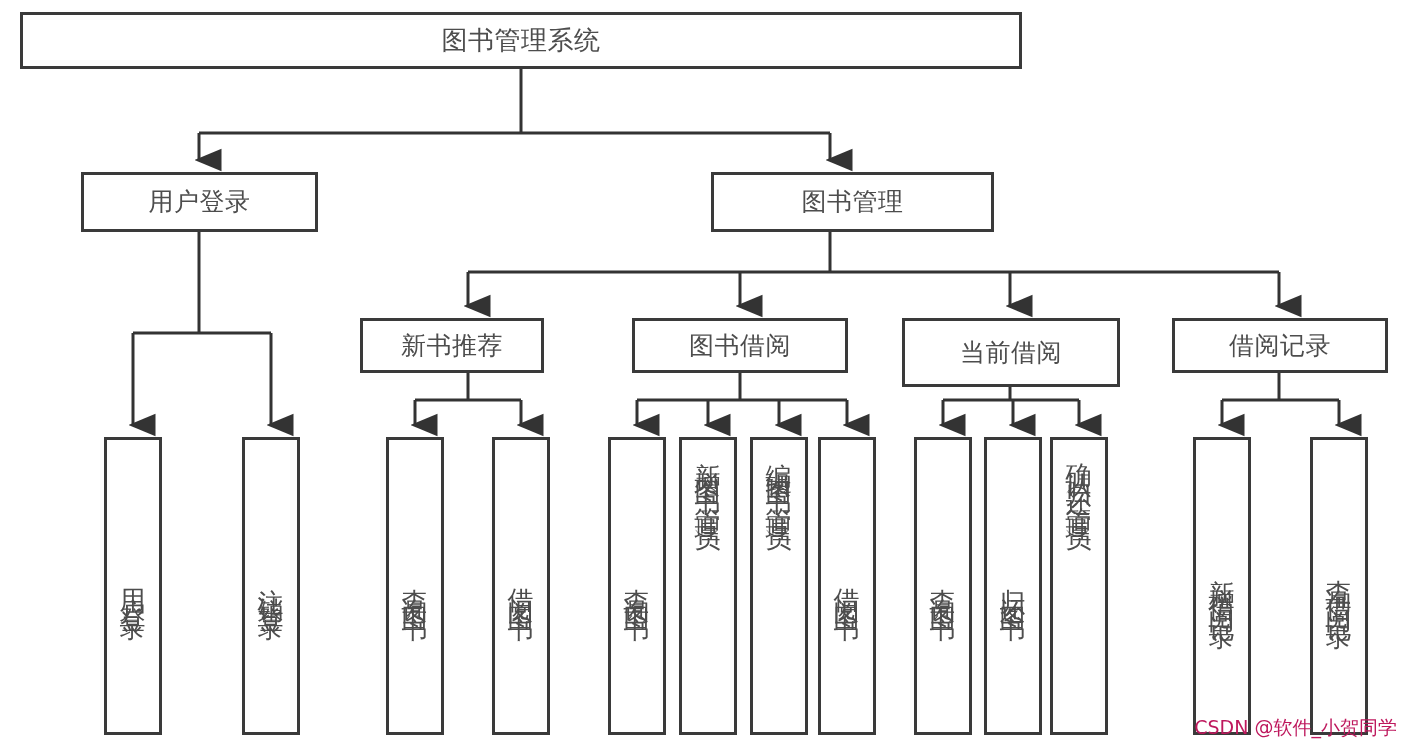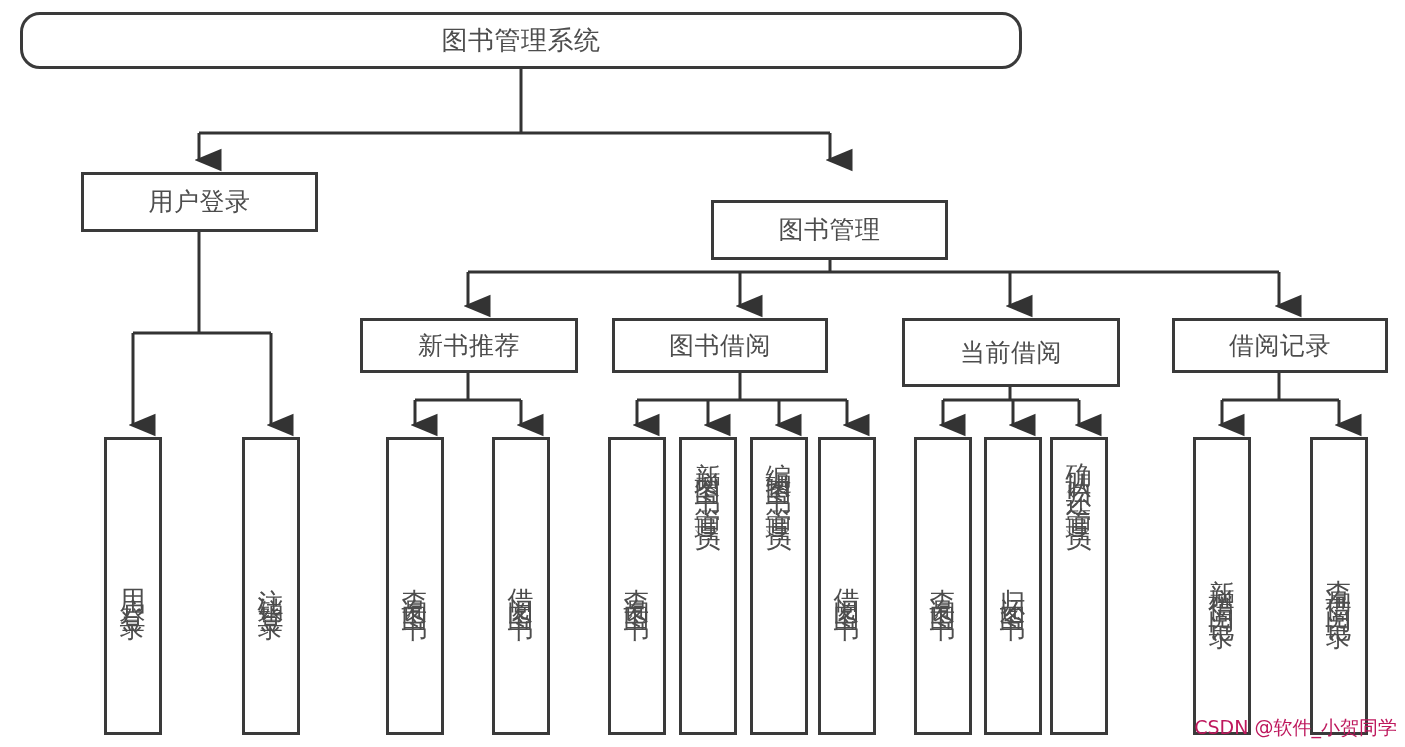--- a/index.html
+++ b/index.html
@@ -136,35 +136,35 @@
       <path d="M 1013 400 L 1013 425" marker-end="url(#arrow)"></path>
       <path d="M 1079 400 L 1079 425" marker-end="url(#arrow)"></path>
 
       <path d="M 1279 373 L 1279 400"></path>
       <path d="M 1222 400 L 1339 400"></path>
       <path d="M 1222 400 L 1222 425" marker-end="url(#arrow)"></path>
       <path d="M 1339 400 L 1339 425" marker-end="url(#arrow)"></path>
     </g>
   </svg>
 
-  <div class="node horiz level0" style="left:20px; top:12px; width:1002px; height:57px;border-radius:20px;">
+  <div class="node horiz level0" style="left:20px; top:12px; width:1002px; height:57px;">
     <span class="label">图书管理系统</span>
   </div>
 
   <div class="node horiz level1" style="left:81px; top:172px; width:237px; height:60px;">
     <span class="label">用户登录</span>
   </div>
-  <div class="node horiz level1" style="left:711px; top:172px; width:237px; height:60px;margin-top:28px;">
+  <div class="node horiz level1" style="left:711px; top:172px; width:283px; height:60px;">
     <span class="label">图书管理</span>
   </div>
 
-  <div class="node horiz level2" style="left:360px; top:318px; width:218px; height:55px;">
+  <div class="node horiz level2" style="left:360px; top:318px; width:184px; height:55px;">
     <span class="label">新书推荐</span>
   </div>
-  <div class="node horiz level2" style="left:612px; top:318px; width:216px; height:55px;">
+  <div class="node horiz level2" style="left:632px; top:318px; width:216px; height:55px;">
     <span class="label">图书借阅</span>
   </div>
   <div class="node horiz level2" style="left:902px; top:318px; width:218px; height:69px;">
     <span class="label">当前借阅</span>
   </div>
   <div class="node horiz level2" style="left:1172px; top:318px; width:216px; height:55px;">
     <span class="label">借阅记录</span>
   </div>
 
   <div class="node vert centered" style="left:104px; top:437px; width:58px; height:298px;">

